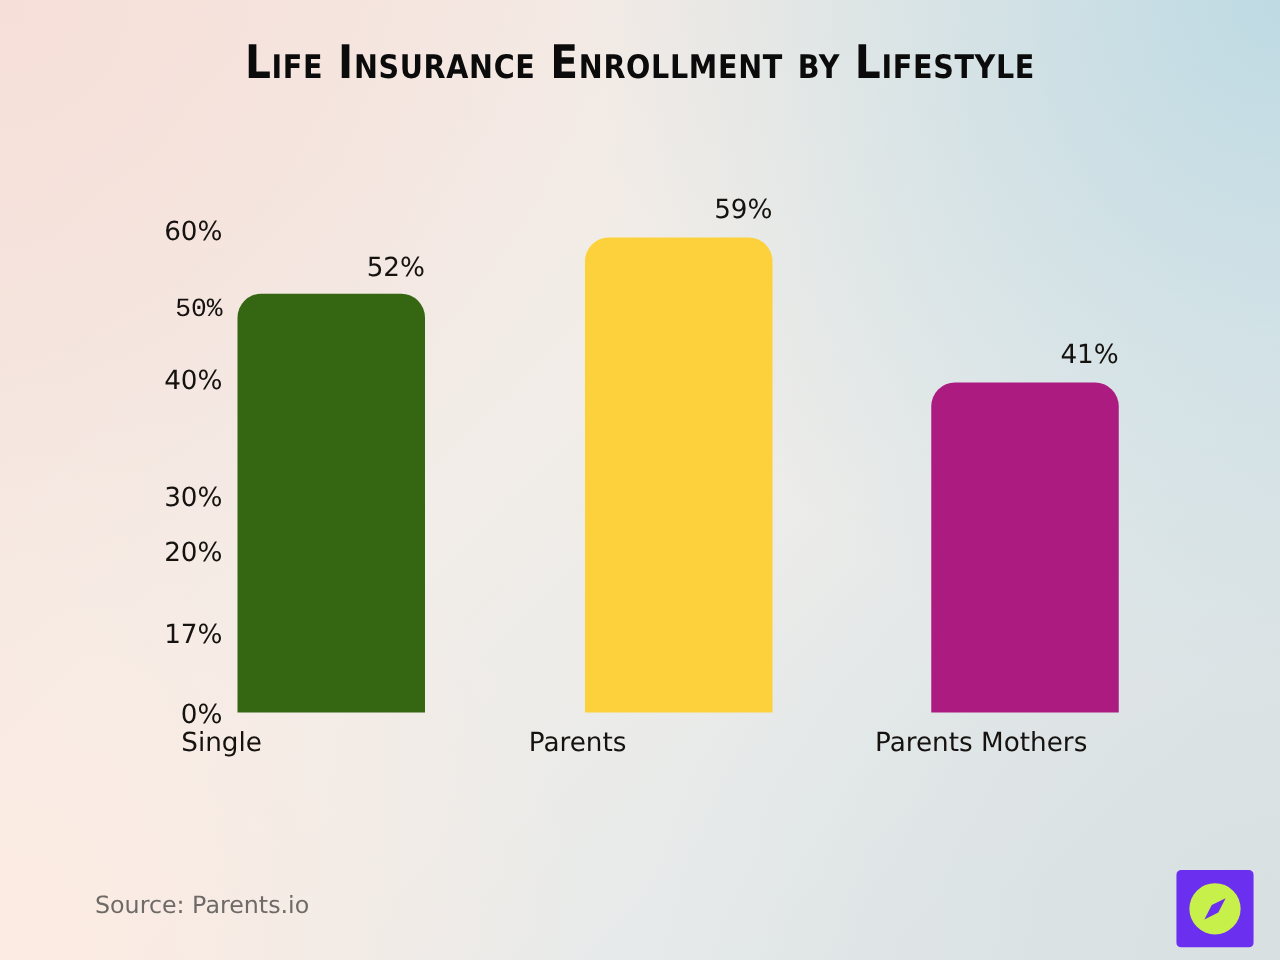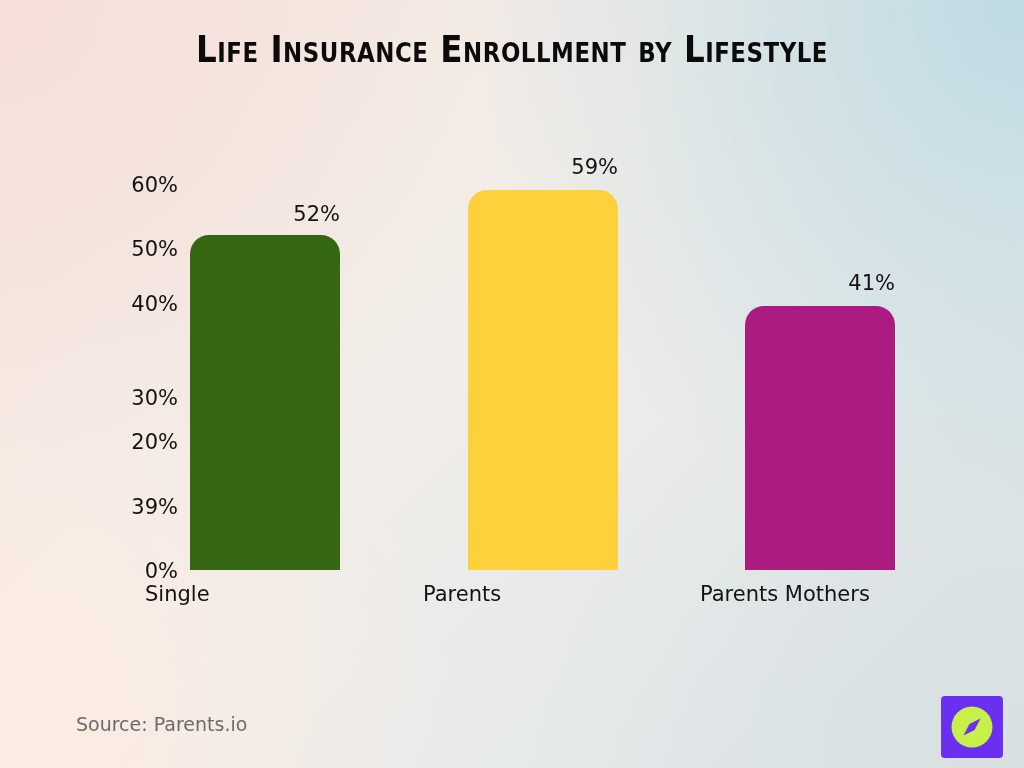--- a/index.html
+++ b/index.html
@@ -133,25 +133,25 @@
 <body>
 
 <div id="canvas">
 
   <div id="chart-title" style="color: rgb(11, 11, 11);">Life Insurance Enrollment by Lifestyle</div>
 
   <div id="plot">
 
     <div id="y-axis-labels">
       <div class="y-tick" style="top: 173px; color: rgb(21, 18, 15);">60%</div>
-      <div class="y-tick" style="top: 237px; color: rgb(21, 18, 15);">50%</div>
+      <div class="y-tick" style="top: 237px; color: rgb(21, 18, 15); font-family: Liberation Mono, monospace;">50%</div>
       <div class="y-tick" style="top: 292px; color: rgb(21, 18, 15);">40%</div>
       <div class="y-tick" style="top: 386px; color: rgb(21, 18, 15);">30%</div>
       <div class="y-tick" style="top: 430px; color: rgb(21, 18, 15);">20%</div>
-      <div class="y-tick" style="top: 495px; color: rgb(21, 18, 15);">39%</div>
+      <div class="y-tick" style="top: 495px; color: rgb(21, 18, 15);">17%</div>
       <div class="y-tick" style="top: 559px; color: rgb(21, 18, 15);">0%</div>
     </div>
 
     <div class="bar-group" style="left:190px">
       <div class="bar" style="height: 334.533px; background-color: rgb(53, 102, 18);"></div>
       <div class="bar-value" style="bottom: 344px; color: rgb(21, 18, 15);">52%</div>
       <div class="bar-category" style="color: rgb(21, 18, 15);">Single</div>
     </div>
 
     <div class="bar-group" style="left:468px">

